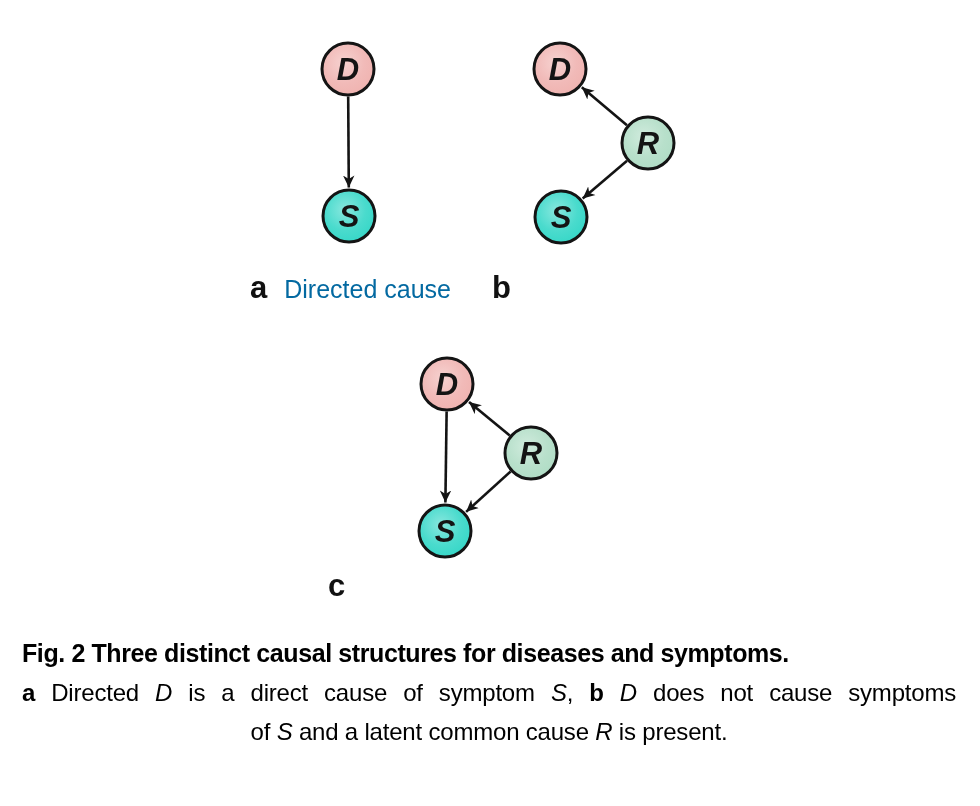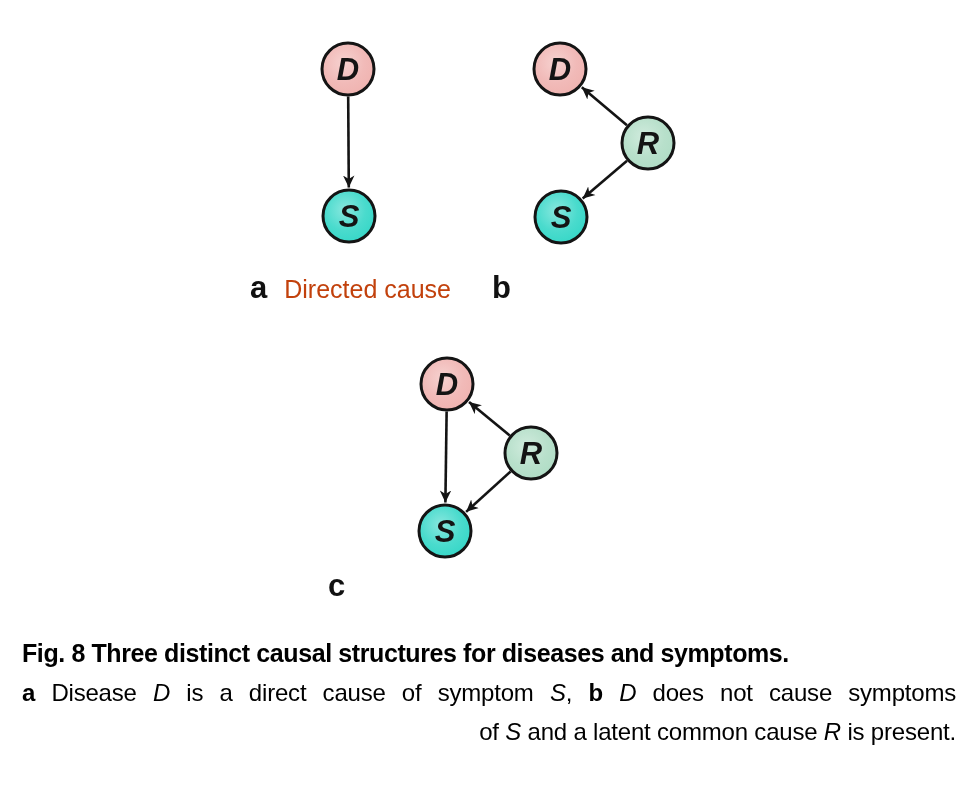--- a/index.html
+++ b/index.html
@@ -33,41 +33,41 @@
     white-space: nowrap;
   }
   .panel-letter {
     font-weight: bold;
     font-size: 31px;
     line-height: 1;
   }
   .panel-caption {
     font-size: 25px;
     line-height: 1;
-    color: #c2410c;
+    color: #0369a1;
   }
   #label-a { left: 250px; top: 272px; }
   #label-b { left: 492px; top: 272px; }
   #label-c { left: 328px; top: 570px; }
   #caption {
     position: absolute;
     left: 22px;
     top: 634px;
     width: 934px;
     font-size: 24px;
     line-height: 39px;
     letter-spacing: -0.2px;
     color: #000;
   }
   .cap-title {
     font-weight: bold;
     font-size: 25px;
     letter-spacing: -0.4px;
   }
-  .cap-line { text-align: right; }
+  .cap-line { text-align: center; }
   .cap-line.just {
     text-align: justify;
     text-align-last: justify;
   }
   .cap-line .b { font-weight: bold; }
   .cap-line .i { font-style: italic; }
 </style>
 </head>
 <body>
 
@@ -133,20 +133,20 @@
 
   <div class="panel-label" id="label-b">
     <span class="panel-letter">b</span>
   </div>
 
   <div class="panel-label" id="label-c">
     <span class="panel-letter">c</span>
   </div>
 
   <div id="caption">
-    <div class="cap-title">Fig. 8 Three distinct causal structures for diseases and symptoms.</div>
+    <div class="cap-title">Fig. 2 Three distinct causal structures for diseases and symptoms.</div>
     <div id="caption-body">
-        <div class="cap-line just"><span class="b">a</span><span> Disease </span><span class="i">D</span><span> is a direct cause of symptom </span><span class="i">S</span><span>, </span><span class="b">b</span><span> </span><span class="i">D</span><span> does not cause symptoms</span></div>
+        <div class="cap-line just"><span class="b">a</span><span> Directed </span><span class="i">D</span><span> is a direct cause of symptom </span><span class="i">S</span><span>, </span><span class="b">b</span><span> </span><span class="i">D</span><span> does not cause symptoms</span></div>
         <div class="cap-line"><span>of </span><span class="i">S</span><span> and a latent common cause </span><span class="i">R</span><span> is present.</span></div>
       </div>
   </div>
 
 </div>
 
 </body></html>

